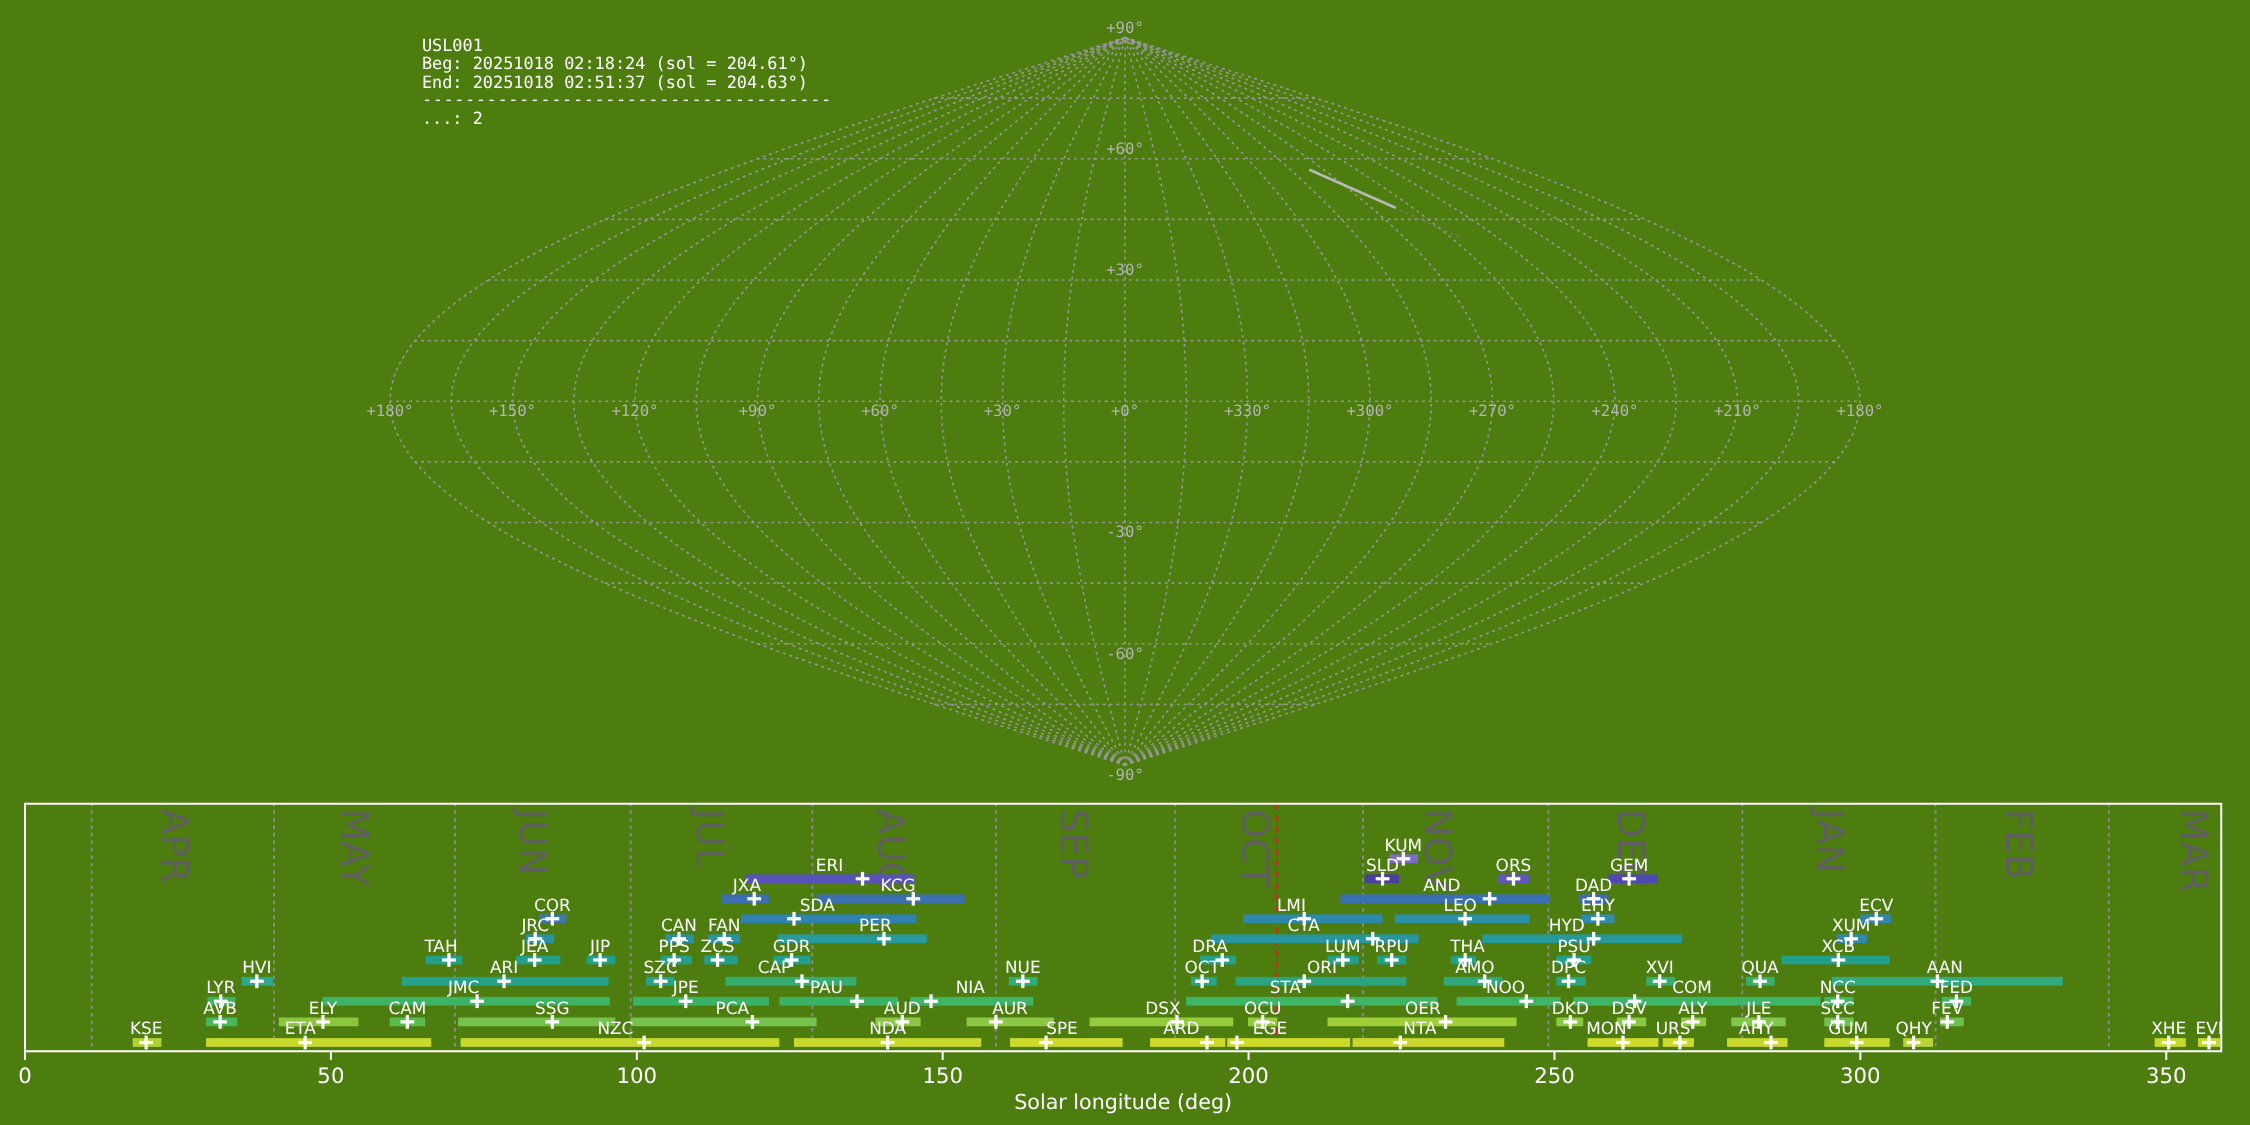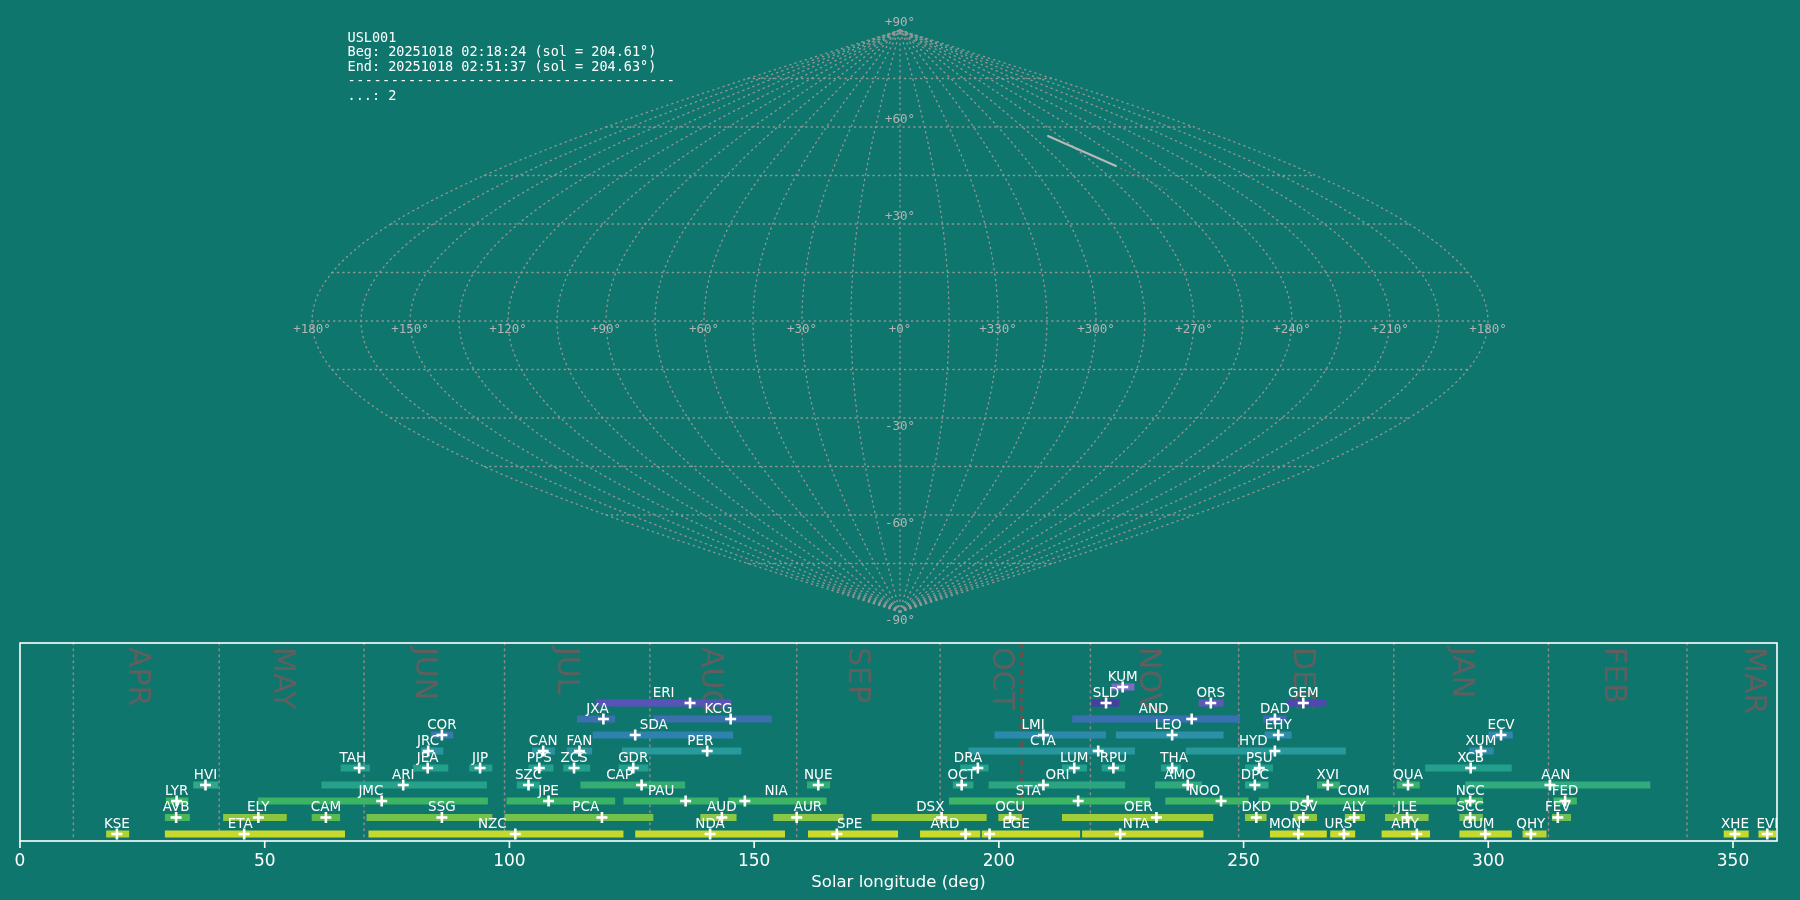--- a/index.html
+++ b/index.html
@@ -1,18 +1,18 @@
 <!DOCTYPE html>
 <html><head>
 <meta charset="utf-8">
 <style>
   html,body{margin:0;padding:0;background:#000;}
-  #stage{position:relative;width:1800px;height:900px;background:#0f766e;overflow:hidden;
+  #stage{position:relative;width:1800px;height:900px;background:#4d7c0f;overflow:hidden;
          font-family:"DejaVu Sans",sans-serif;}
-  #info-panel{position:absolute;left:315px;top:15px;color:#fff;
+  #info-panel{position:absolute;left:305px;top:15px;color:#fff;
               font-family:"DejaVu Sans Mono",monospace;font-size:13.5px;line-height:14.5px;
               white-space:pre;}
   #info-panel .sep{letter-spacing:.5px;}
   svg{position:absolute;left:0;top:0;}
   text{font-family:"DejaVu Sans",sans-serif;}
   .maplab{font-family:"DejaVu Sans Mono",monospace;}
 </style>
 </head>
 <body>
 

